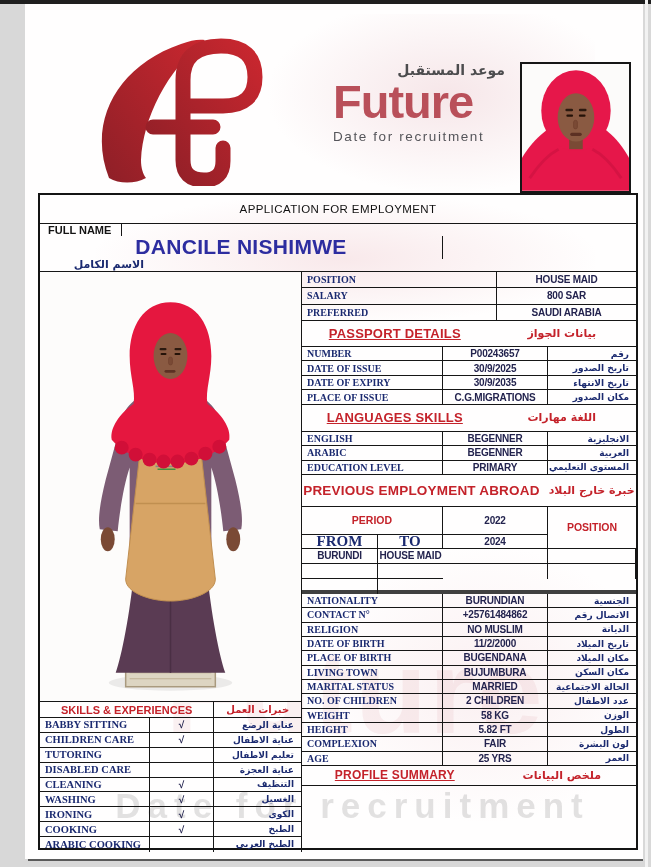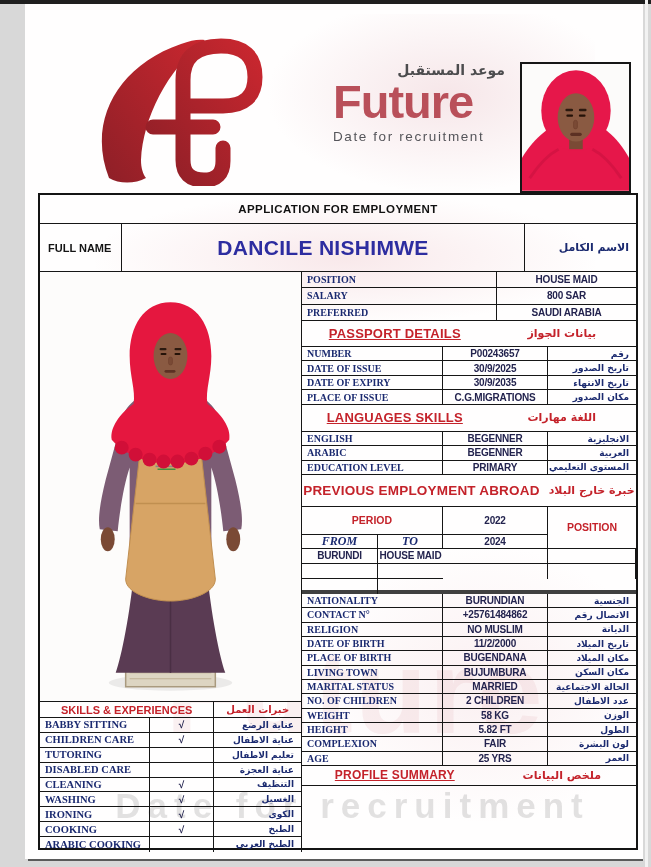--- a/index.html
+++ b/index.html
@@ -46,23 +46,23 @@
 
   
   .main{position:absolute;left:13px;top:189px;width:600px;height:657px;
     border:2px solid #141414;box-sizing:border-box;}
 
   .row{display:flex;border-bottom:1px solid #161616;box-sizing:border-box;}
   .cell{box-sizing:border-box;display:flex;align-items:center;overflow:hidden;}
   .br{border-right:1px solid #161616;}
 
   .title-row{height:29px;align-items:center;justify-content:center;}
-  .title-text{font-size:11.5px;font-weight:bold;color:#111;letter-spacing:.4px;}
-
-  .name-row{height:48px;}
+  .title-text{font-size:11.5px;font-weight:normal;color:#111;letter-spacing:.4px;}
+
+  .name-row{height:48px;flex-direction:column;}
   .name-label{width:82px;padding-left:8px;font-size:11px;font-weight:bold;color:#141414;}
   .name-value{width:403px;justify-content:center;font-size:21px;font-weight:bold;
     color:#2d2da0;letter-spacing:.3px;}
   .name-ar{width:111px;justify-content:flex-end;padding-right:8px;}
 
   .content{display:flex;height:580px;}
   .left-col{width:262px;border-right:1px solid #161616;box-sizing:border-box;display:flex;flex-direction:column;}
   .right-col{width:334px;display:flex;flex-direction:column;}
 
   .photo-box{height:430px;border-bottom:1px solid #161616;box-sizing:border-box;}
@@ -97,21 +97,21 @@
   .emp-hdr{height:32px;justify-content:center;gap:9px;align-items:center;display:flex;}
   .emp-grid{display:grid;height:87px;
     grid-template-columns:76px 65px 105px 88px;
     grid-template-rows:28px 14px 15px 15px 15px;
     border-bottom:4px solid #404040;box-sizing:border-box;}
   .gcell{box-sizing:border-box;display:flex;align-items:center;justify-content:center;
     border-right:1px solid #161616;border-bottom:1px solid #161616;text-align:center;}
   .gcell.no-br{border-right:none;}
   .gcell.no-bb{border-bottom:none;}
   .emp-colhdr{font-weight:bold;font-size:10.5px;line-height:11px;}
-  .fromto{font-family:"Liberation Serif", serif;font-weight:bold;color:#1b2a70;font-size:12px;font-style:italic;}
+  .fromto{font-family:"Liberation Serif", serif;font-weight:bold;color:#1b2a70;font-size:15px;}
 
   .pers-hdr{height:28px;}
   .pers-row{height:14.333px;}
   .prof-hdr{height:20px;}
   .prof-empty{height:38px;}
 
   
   .skills-hdr{height:16px;}
   .skill-row{height:14.889px;}
   .s1{width:110px;}

